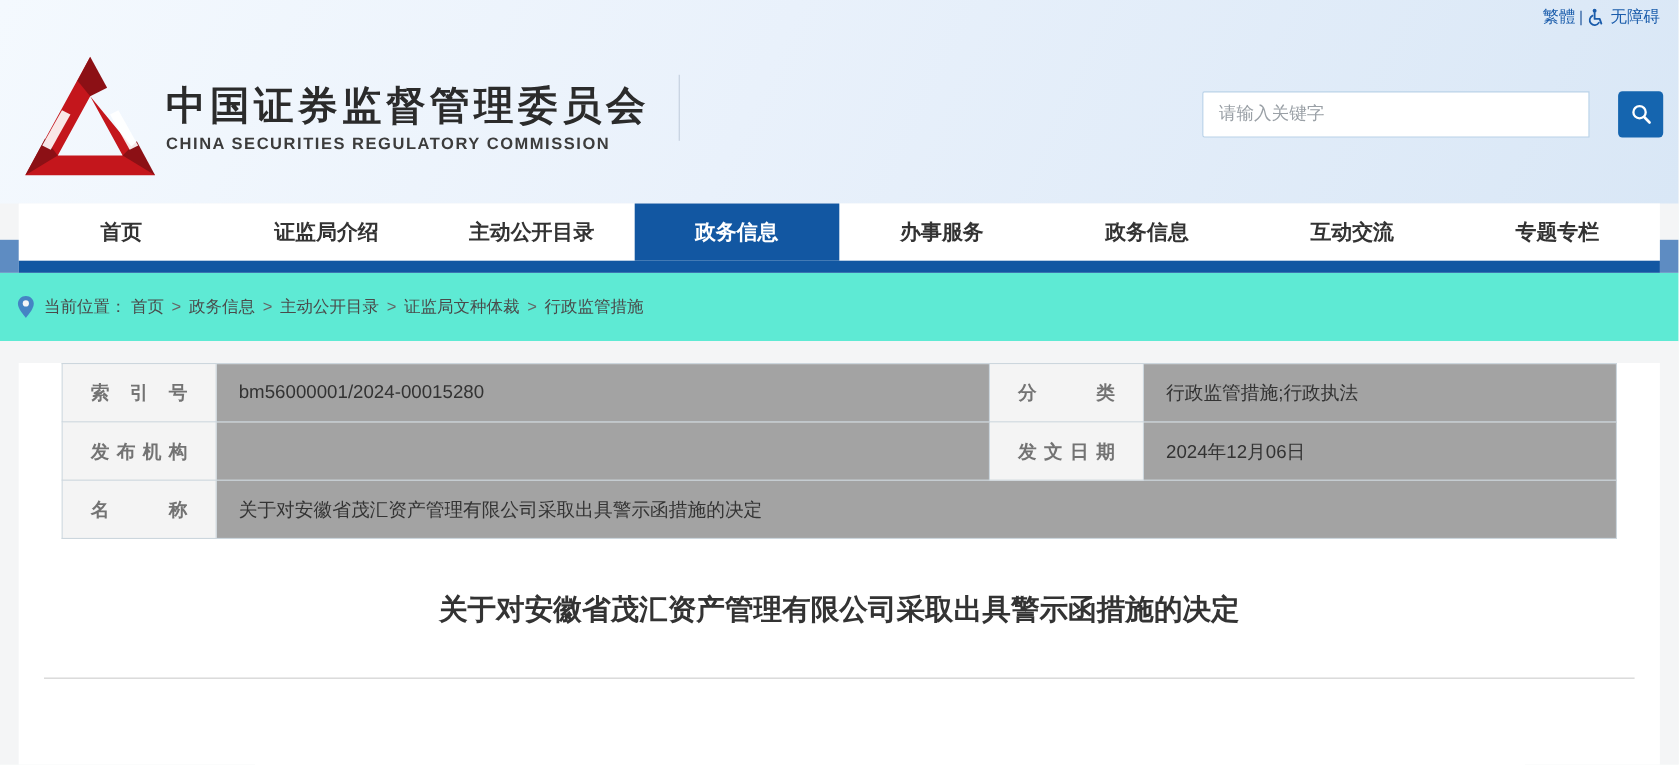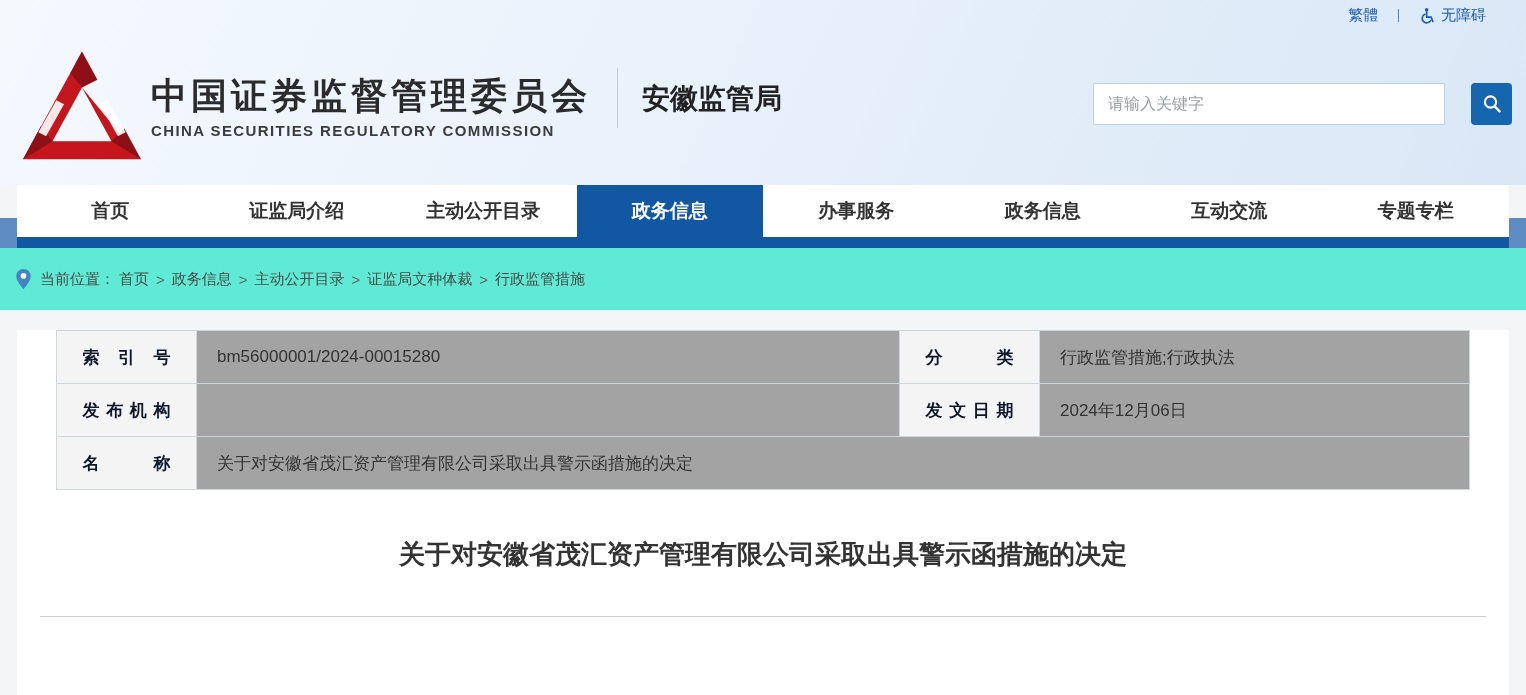--- a/index.html
+++ b/index.html
@@ -2,21 +2,21 @@
 <html><head>
 <meta charset="utf-8">
 <style>
   * { margin:0; padding:0; box-sizing:border-box; }
   html,body { width:1526px; height:695px; overflow:hidden;
     font-family:"Liberation Sans","DejaVu Sans",sans-serif; background:#f4f5f6; }
 
   
   .header-wrap { background:linear-gradient(115deg,#f4f9fe 0%,#e9f1fb 45%,#d9e7f6 100%); }
   .top-bar { height:30px; display:flex; justify-content:flex-end; align-items:center;
-    padding-right:40px; gap:19px; font-size:15px; color:#1a5cab;font-family:Liberation Serif, serif; }
+    padding-right:17px; gap:3px; font-size:15px; color:#1a5cab; }
   .top-bar a { color:#1a5cab; text-decoration:none; cursor:pointer; display:flex; align-items:center; gap:5px;}
   .top-sep { color:#2a5c9f; font-size:14px; }
 
   .header { height:155px; display:flex; align-items:center; position:relative; }
   .logo-svg { width:138px; height:118px; margin-left:13px; flex:0 0 auto; }
   .org-text { margin-left:0; }
   .org-cn { font-size:36px; font-weight:bold; color:#2b2b2b; letter-spacing:4px; line-height:1.1; }
   .org-en { font-size:15px; color:#3c3c3c; letter-spacing:1.4px; margin-top:7px; font-weight:bold; }
   .hdr-divider { width:1px; height:60px; background:#c2cedd; margin:0 24px 20px 26px; }
   .bureau-name { font-size:28px; font-weight:bold; color:#222; margin-bottom:18px; }
@@ -43,21 +43,21 @@
   .pin-icon { width:17px; height:22px; margin-right:8px; flex:0 0 auto; }
   .crumb { color:#4a4a4a; text-decoration:none; cursor:pointer; }
   .crumb-sep { margin:0 7px; color:#666; }
   .crumb-prefix { margin-right:4px; }
 
   
   .main { margin:0 17px; background:#fff; height:385px; }
   .doc-table { width:1414px; margin:20px auto 0; border-collapse:collapse; table-layout:fixed; }
   .doc-table td { border:1px solid #ccd6dd; height:53px; font-size:17px; color:#333; }
   .t-label { background:#f4f4f4; }
-  .t-label span { display:block; width:88px; margin:0 auto; font-weight:bold; color:#0f172a;
+  .t-label span { display:block; width:88px; margin:0 auto; font-weight:bold; color:#737373;
     text-align:justify; text-align-last:justify; }
   .t-value { padding:0 20px; background:#a3a3a3; }
 
   .article-title { margin-top:47px; text-align:center; font-size:26px; font-weight:bold; color:#333; }
   .title-rule { border:none; border-top:1px solid #ccc; margin:44px 23px 0; }
 </style>
 </head>
 <body>
 
 <div class="header-wrap">
@@ -84,21 +84,20 @@
       <polygon points="96,86 73,72 83,62" fill="#8c1015"></polygon>
       <polygon points="30,40 36,43 22,68 16,65" fill="#ffffff" opacity="0.9"></polygon>
       <polygon points="64,43 70,40 84,65 78,68" fill="#ffffff" opacity="0.9"></polygon>
       <polygon points="38,76 38,82 62,82 62,76" fill="#ffffff" opacity="0.0"></polygon>
     </svg>
     <div class="org-text">
       <div class="org-cn">中国证券监督管理委员会</div>
       <div class="org-en">CHINA SECURITIES REGULATORY COMMISSION</div>
     </div>
     <div class="hdr-divider"></div>
-    <div class="bureau-name">安徽监管局</div>
 
     <div class="search-box">
       <input class="search-input" type="text" placeholder="请输入关键字" style="">
       <button class="search-btn">
         <svg width="22" height="22" viewBox="0 0 22 22">
           <circle cx="9.5" cy="9" r="5.6" fill="none" stroke="#fff" stroke-width="2.1"></circle>
           <line x1="13.7" y1="13.4" x2="18.6" y2="18.4" stroke="#fff" stroke-width="2.4" stroke-linecap="round"></line>
         </svg>
       </button>
     </div>

